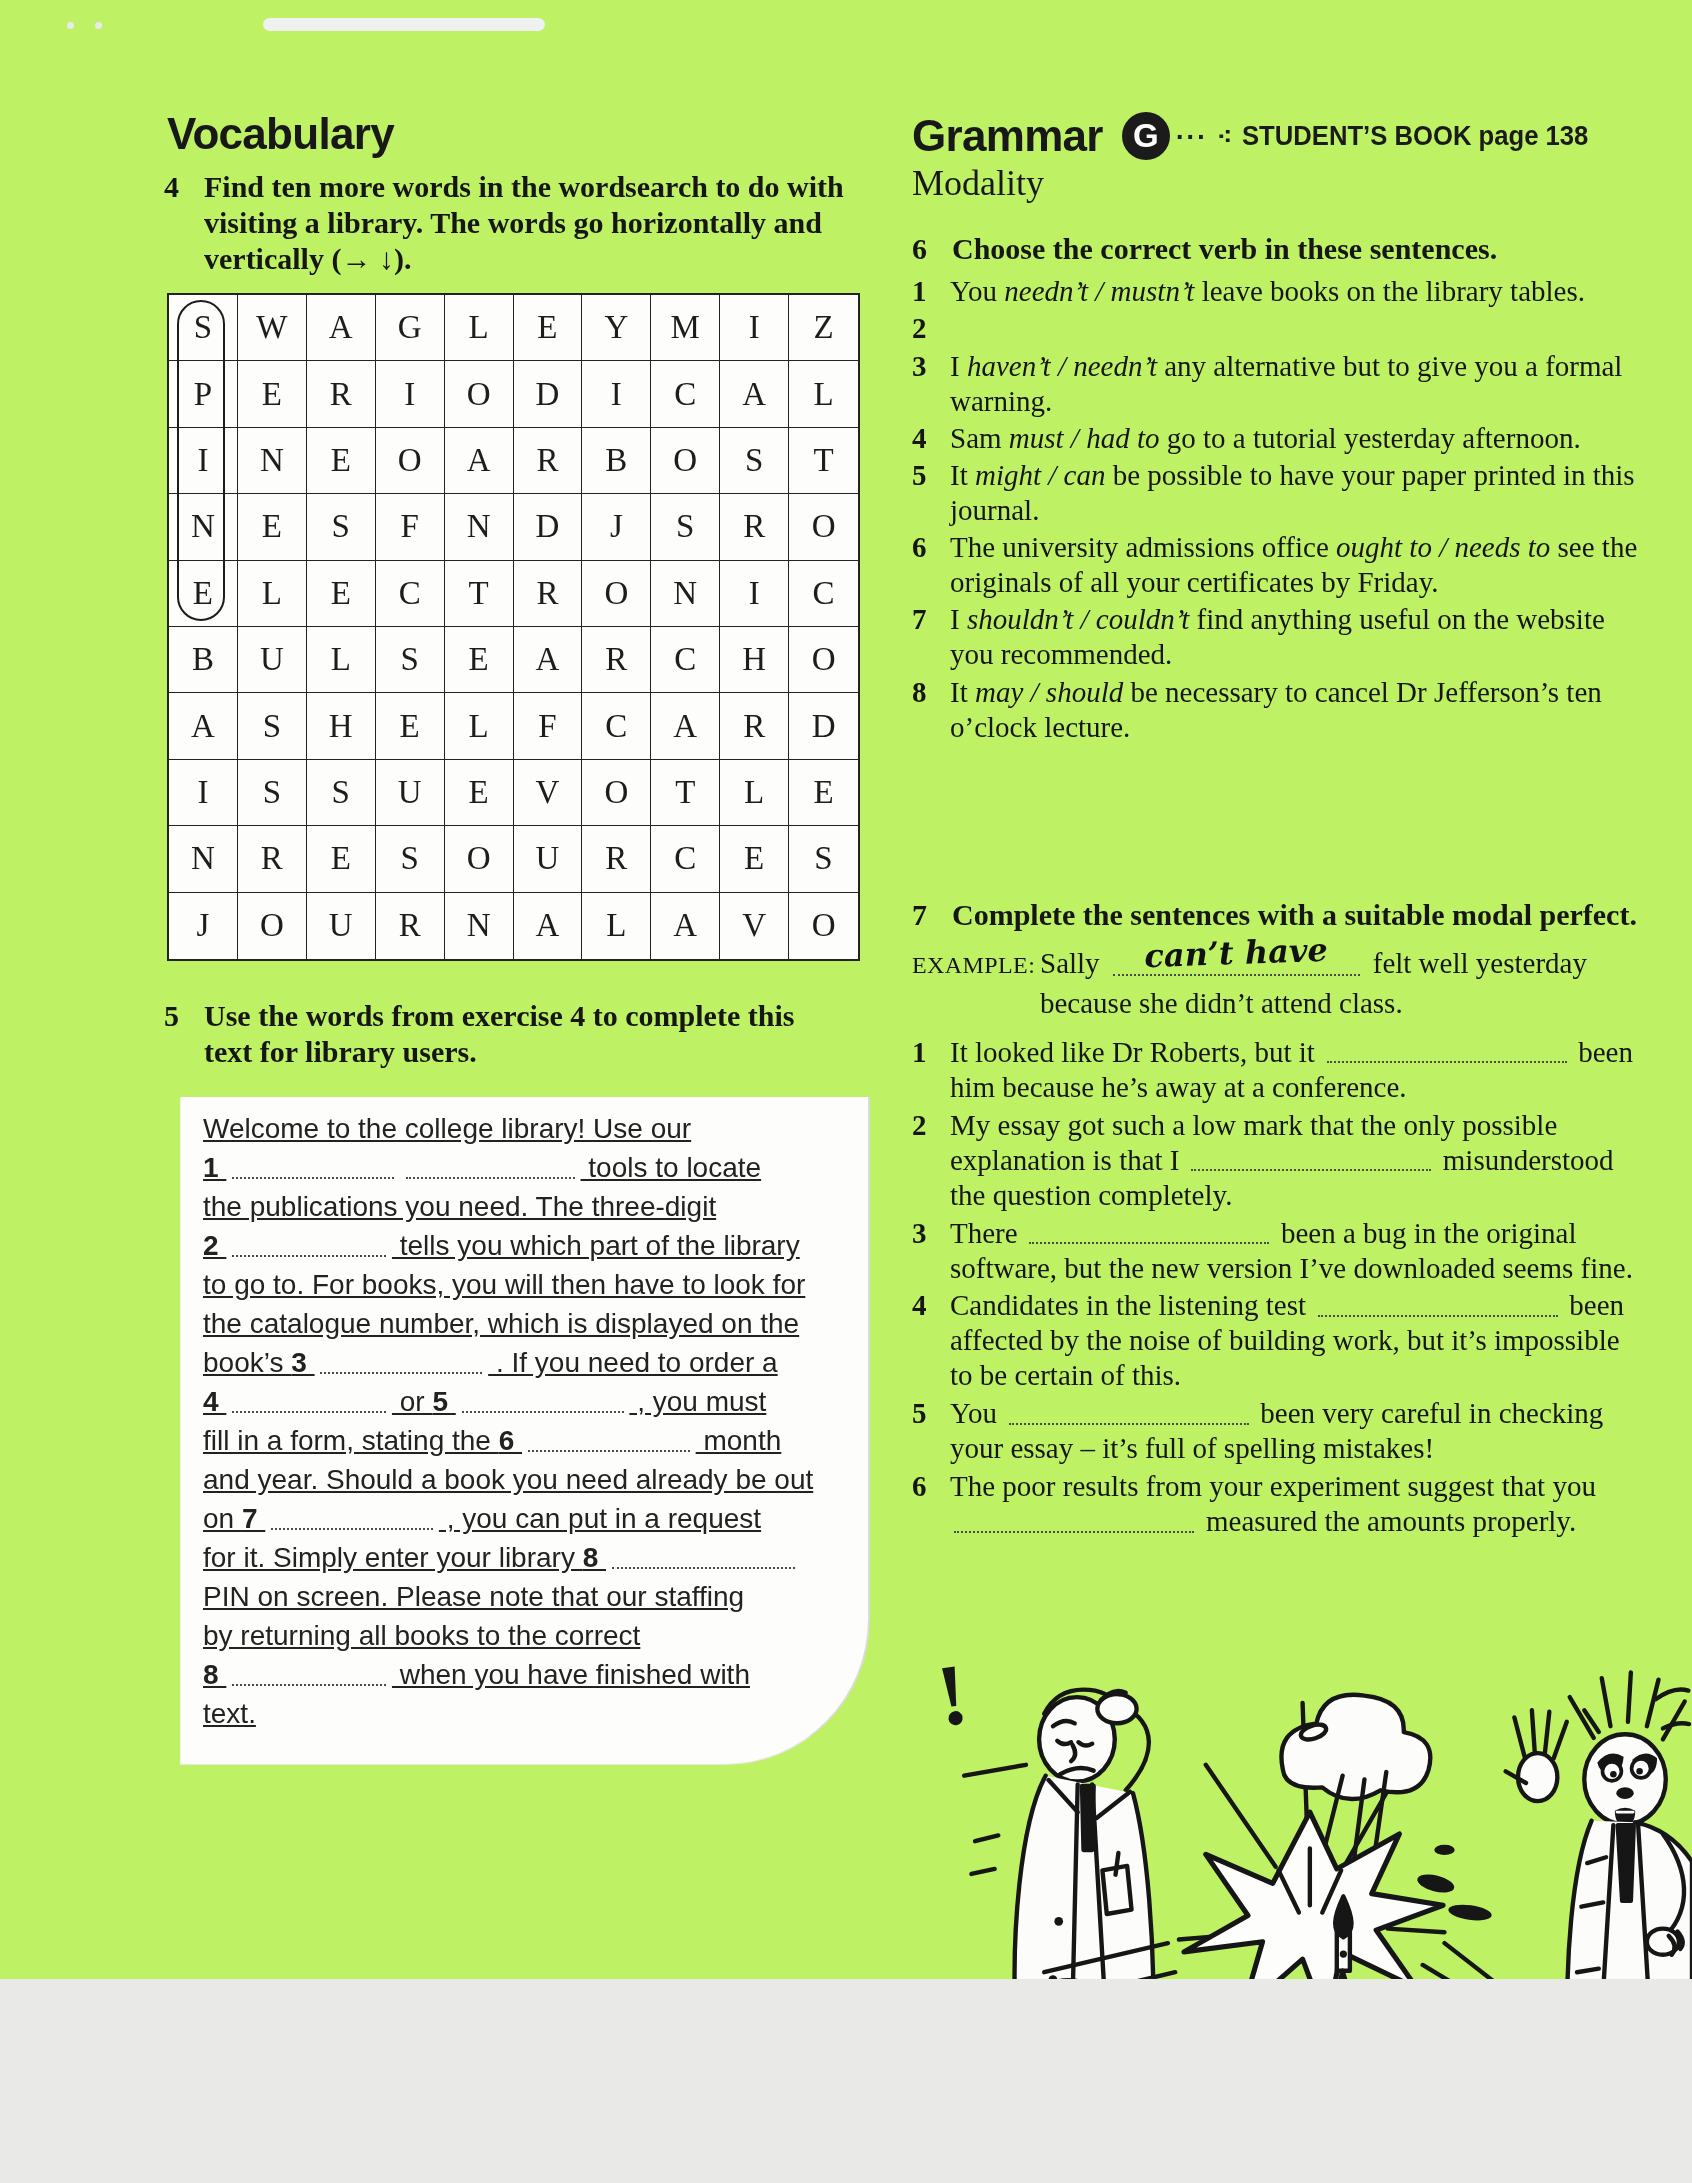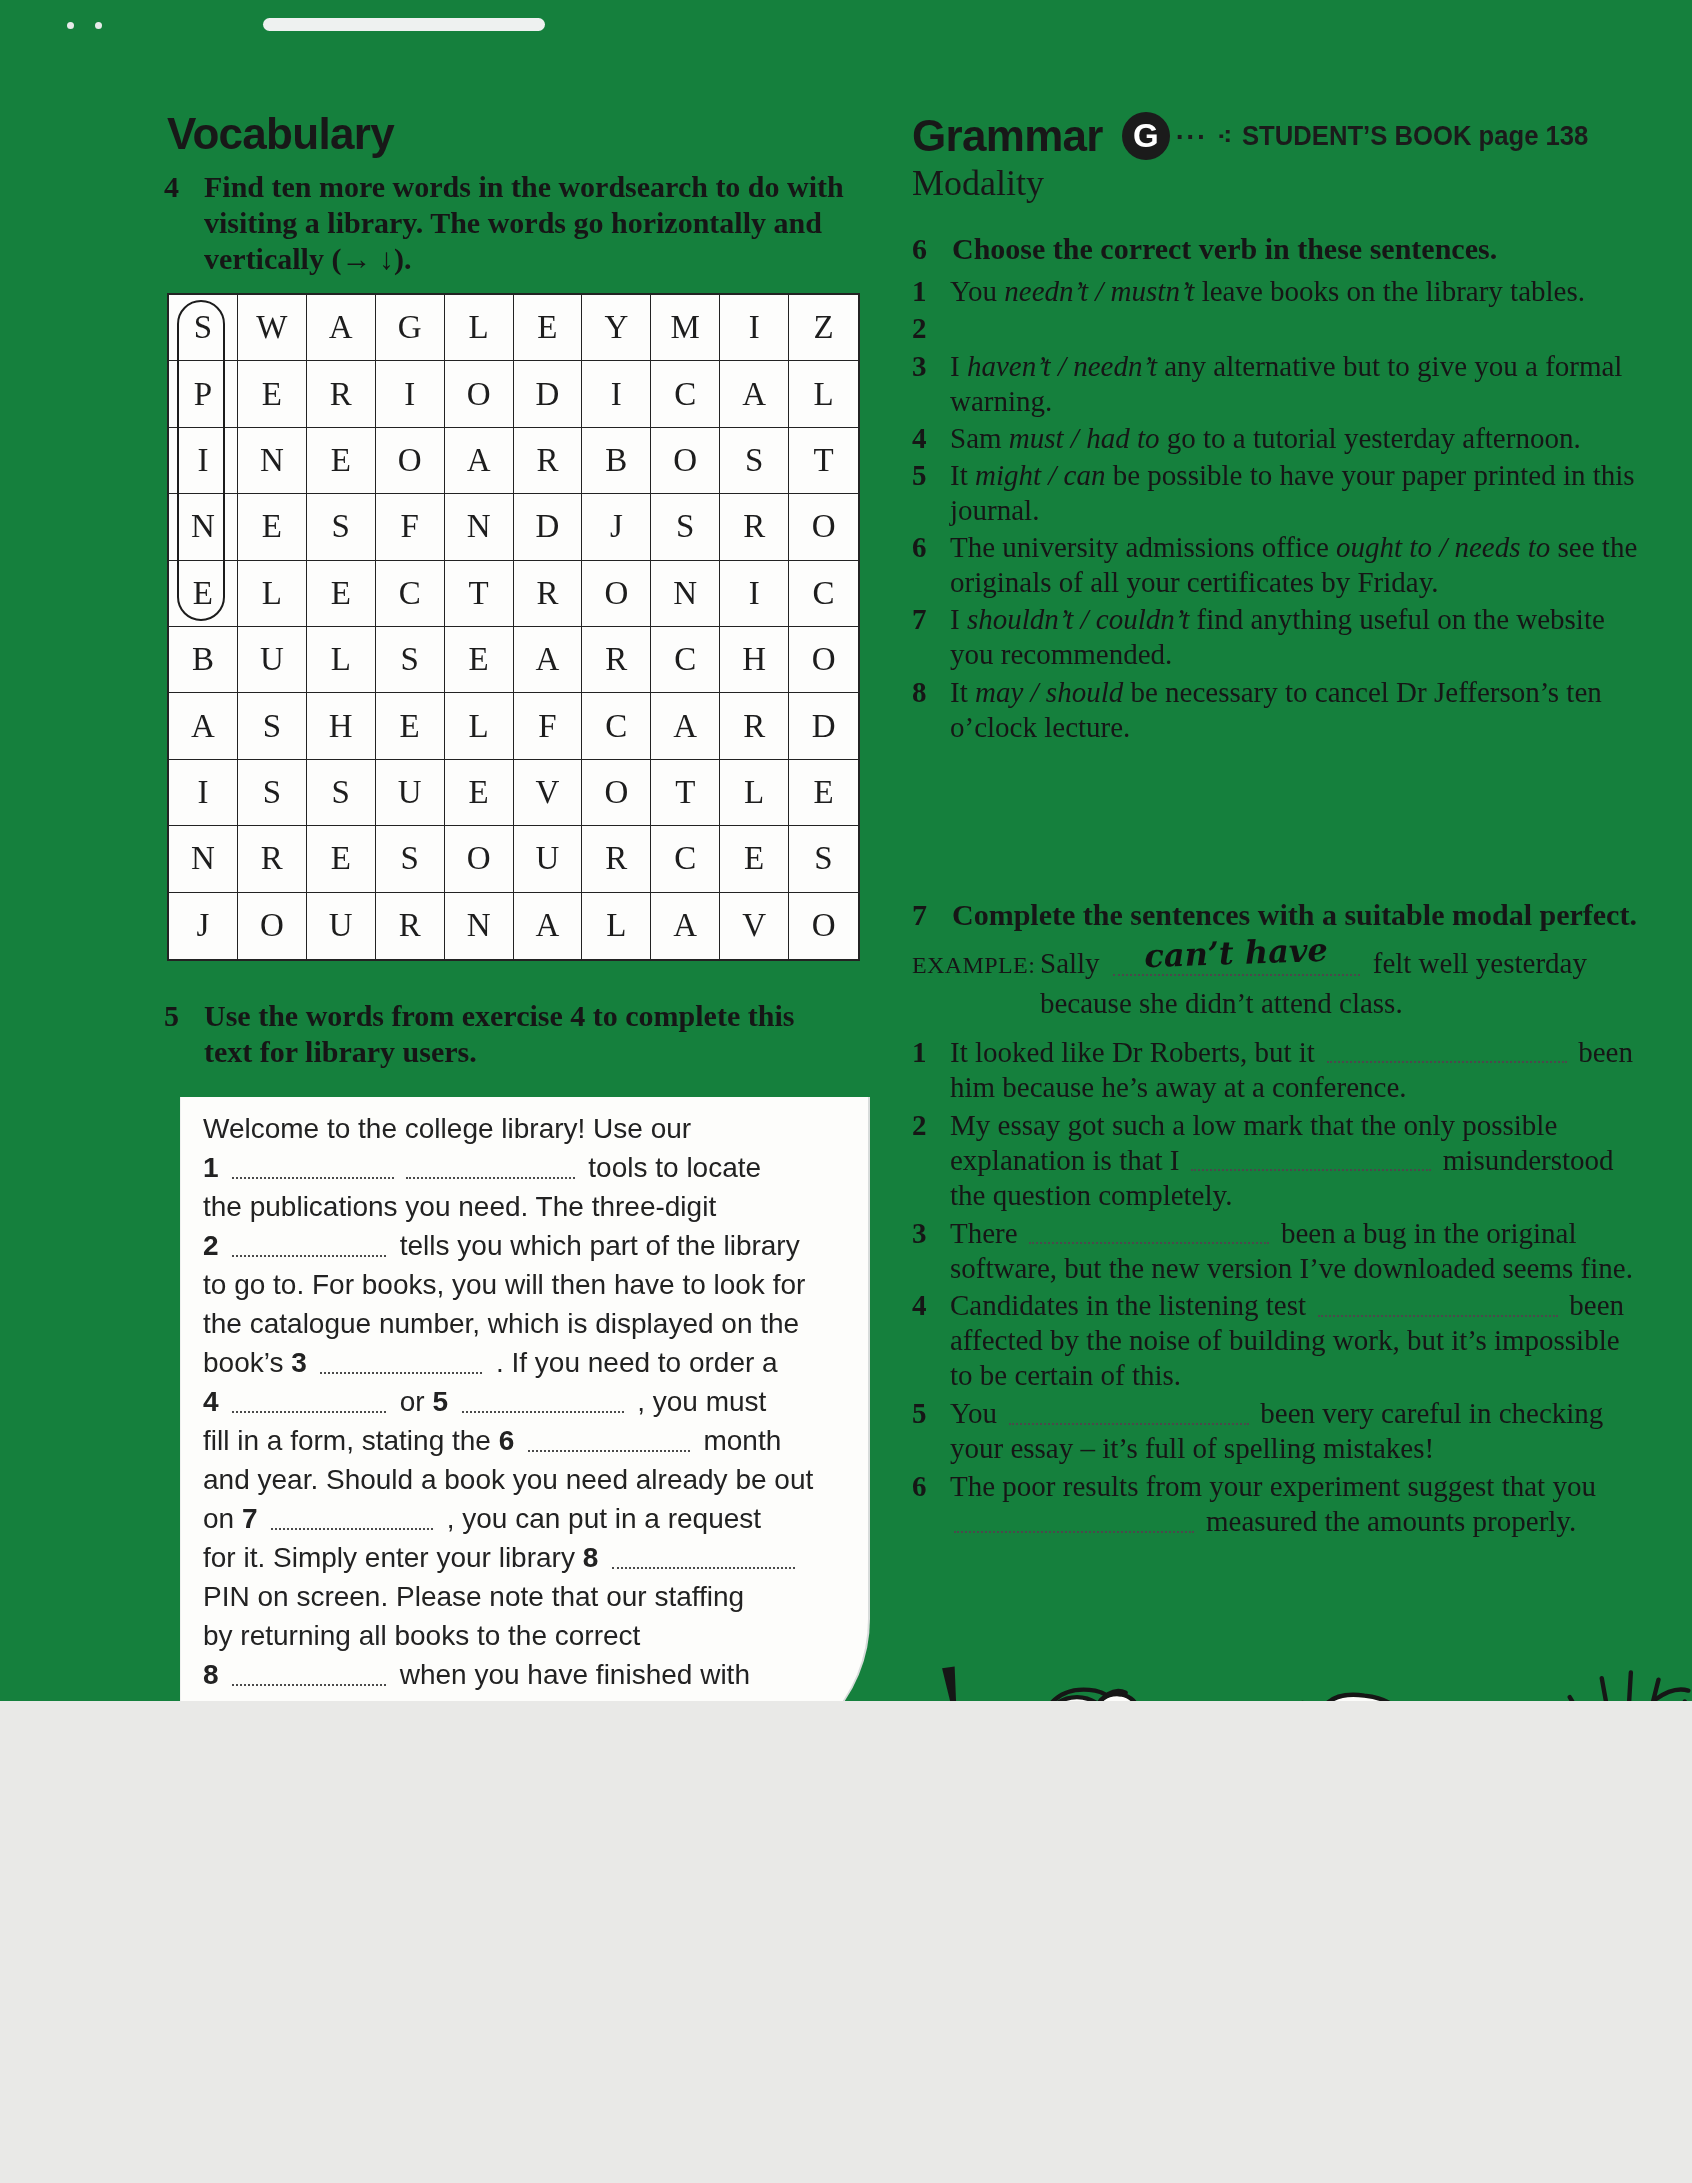--- a/index.html
+++ b/index.html
@@ -1,16 +1,16 @@
 <!DOCTYPE html>
 <html style="font-size:11.6px"><head>
 <meta charset="utf-8">
 <style>
   html,body{margin:0;padding:0;background:#e9e9e7;}
-  .page{position:relative;width:1692px;height:1701px;background:#15803d;overflow:hidden;
+  .page{position:relative;width:1692px;height:1979px;background:#bef264;overflow:hidden;
         font-family:"Liberation Serif","DejaVu Serif","DejaVu Sans",serif;color:#161616;}
   
   .scanbar{position:absolute;left:263px;top:17.5px;width:282px;height:13px;background:#eef1f0;border-radius:6.5px;}
   .scandot{position:absolute;width:7.3px;height:7.3px;border-radius:50%;background:#e7ebea;top:22px;}
   
   .bighead{position:absolute;font-family:"Liberation Sans","DejaVu Sans",sans-serif;
            font-weight:bold;font-size:44px;letter-spacing:-0.7px;color:#181818;}
   .subhead{position:absolute;font-size:36px;font-weight:500;color:#181818;}
   
   .exrow{display:flex;align-items:flex-start;}
@@ -30,21 +30,21 @@
           font-size:33px;color:#1d1d1d;}
   .wscell.lc{border-right:none;}
   .wscell.lr{border-bottom:none;}
   .pill{position:absolute;left:9.5px;top:6.5px;width:44px;height:317px;
         border:2.9px solid #1c1c1c;border-radius:26px;}
   
   .leaflet{position:absolute;left:180px;top:1097px;width:690px;height:668px;
            padding:11.6px 0 0 22px;box-sizing:border-box;background:#fdfdfb;
            border-left:1.5px solid #f0f1f0;border-right:2.2px solid #d8dcdb;
            border-bottom:1.5px solid #e4e7e6;border-bottom-right-radius:146px;
-           font-family:"Liberation Sans","DejaVu Sans",sans-serif;color:#222;}
+           font-family:"Liberation Sans","DejaVu Sans",sans-serif;color:#222;text-decoration:underline;}
   .libline{white-space:nowrap;font-size:28px;line-height:39px;}
   .libnum{font-weight:bold;}
   .dotblank{display:inline-block;height:25px;border-bottom:2.9px dotted #4a4a4a;
             vertical-align:-2.9px;margin:0 5.8px;}
   
   .gramhead{position:absolute;left:912px;top:82px;display:flex;align-items:center;}
   .gicon{flex:none;width:48px;height:48px;border-radius:50%;background:#1b1b1b;color:#fff;
          font-family:"Liberation Sans",sans-serif;font-weight:bold;font-size:33px;
          display:flex;align-items:center;justify-content:center;margin-left:19px;}
   .gdots{font-family:"DejaVu Sans",sans-serif;font-size:22px;letter-spacing:2.2px;

